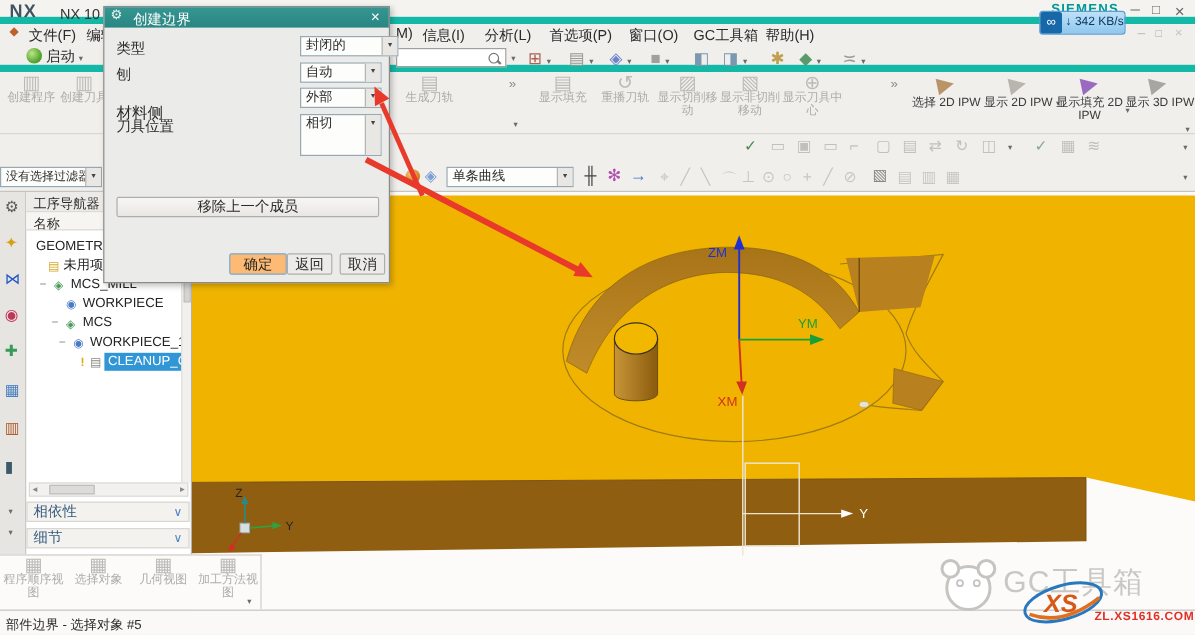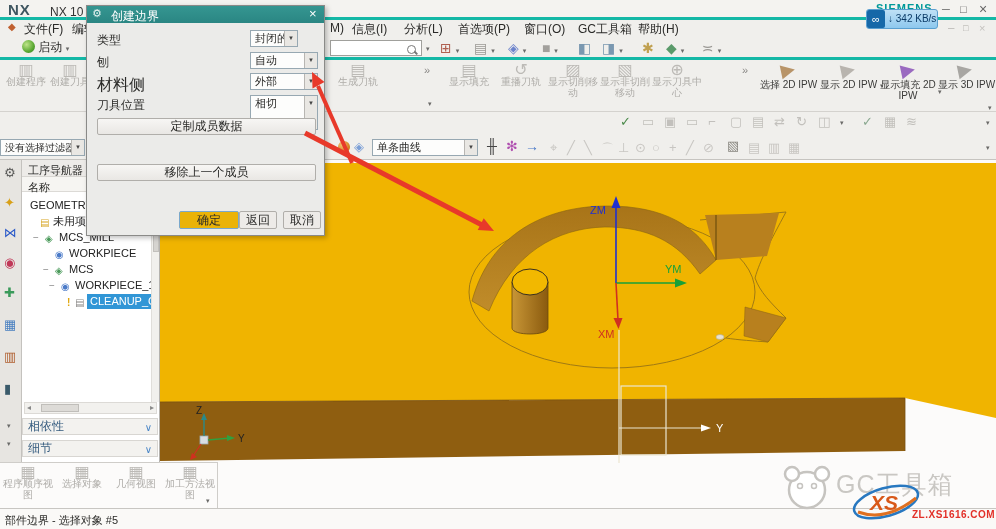--- a/index.html
+++ b/index.html
@@ -1,20 +1,20 @@
 <!DOCTYPE html>
 <html><head>
 <meta charset="utf-8">
 <style>
 *{margin:0;padding:0;box-sizing:border-box}
 html,body{width:996px;height:529px}
 body{position:relative;overflow:hidden;background:#f0efec;font-family:"Liberation Sans","DejaVu Sans",sans-serif;color:#2a2a28}
 .ab{position:absolute}
 .row{position:absolute;left:0;width:996px}
-.hair{border-bottom:3px solid #14b8a6}
+.hair{border-bottom:6px solid #14b8a6}
 .ic{display:inline-block;text-align:center;line-height:1}
 .caret{font-size:7px;color:#6a6a68}
 .dots{position:absolute;width:1px;border-left:1px dotted #c2c0bc}
 .btnbig{position:absolute;text-align:center;font-size:10px;color:#aeaca8;line-height:11px}
 .btnbig .g{display:block;font-size:16px;color:#bcbab6;margin:2px auto 1px}
 .funnel{display:inline-block;width:0;height:0;border-top:7px solid transparent;border-bottom:7px solid transparent;transform:rotate(-12deg)}
 .dd{position:absolute;background:#fdfdfc;border:1px solid #97a8b2;font-size:11px;line-height:15px}
 .dd .v{position:absolute;left:4px;top:0;white-space:nowrap}
 .dd .c{position:absolute;right:0;top:0;bottom:0;width:13px;background:#e9e7e3;border-left:1px solid #b8b6b2;text-align:center;font-size:6px;line-height:15px;color:#444}
 .wbtn{position:absolute;left:10px;width:219px;height:17px;background:linear-gradient(#f7f6f4,#e9e7e4);border:1px solid #b0aeaa;border-radius:2px;text-align:center;font-size:12px;line-height:15px;color:#2a2a28}
@@ -295,42 +295,41 @@
   <span class="ab" style="left:5px;top:4px;font-size:11px;color:#2a2a28">部件边界 - 选择对象 #5</span>
 </div>
 
 <div class="ab" style="left:86px;top:5px;width:239px;height:231px;background:#ebebe9;border:1px solid #8a8a88;box-shadow:2px 2px 5px rgba(0,0,0,.25);z-index:80">
   <div class="ab" style="left:0;top:0;width:237px;height:17px;background:linear-gradient(#359691,#2a8683)">
     <span class="ab ic" style="left:5px;top:2px;font-size:11px;color:#e8f4f2">⚙</span>
     <span class="ab" style="left:24px;top:2px;font-size:12px;color:#fff">创建边界</span>
     <span class="ab" style="left:222px;top:0;font-size:13px;color:#fff">×</span>
   </div>
   <span class="ab" style="left:10px;top:26px;font-size:12px">类型</span>
-  <div class="dd" style="left:163px;top:24px;width:48px;height:17px">
+  <div class="dd" style="left:163px;top:24px;width:82px;height:17px">
       <span class="v">封闭的</span>
       <span class="c">▼</span>
     </div>
   <span class="ab" style="left:10px;top:48px;font-size:12px">刨</span>
   <div class="dd" style="left:163px;top:46px;width:68px;height:17px">
       <span class="v">自动</span>
       <span class="c">▼</span>
     </div>
-  <span class="ab" style="left:10px;top:69px;font-size:16px">材料侧</span>
+  <span class="ab" style="left:10px;top:79px;font-size:13px">材料侧</span>
   <div class="dd" style="left:163px;top:67px;width:68px;height:17px">
       <span class="v">外部</span>
       <span class="c">▼</span>
     </div>
   <span class="ab" style="left:10px;top:91px;font-size:12px">刀具位置</span>
   <div class="dd" style="left:163px;top:89px;width:68px;height:35px">
       <span class="v">相切</span>
       <span class="c">▼</span>
     </div>
-  <div class="wbtn" style="top:112px">定制成员数据</div>
   <div class="wbtn" style="top:158px">移除上一个成员</div>
-  <div class="fbtn" style="left:92px;top:205px;width:60px;background:#eab308;border-color:#7aa8cc">确定</div>
+  <div class="fbtn" style="left:104px;top:205px;width:48px;background:#fdba74;border-color:#7aa8cc">确定</div>
   <div class="fbtn" style="left:152px;top:205px;width:38px">返回</div>
   <div class="fbtn" style="left:196px;top:205px;width:38px">取消</div>
 </div>
 
 <div class="ab" style="left:0;top:0;width:996px;height:529px;pointer-events:none;z-index:70">
   <svg class="ab" style="left:778px;top:458px" width="58" height="58" viewBox="0 0 58 58">
     <circle cx="29" cy="32" r="18" fill="#ffffff" stroke="#c6c4c0" stroke-width="2.5"></circle>
     <circle cx="14" cy="16" r="7" fill="#ffffff" stroke="#c6c4c0" stroke-width="2.5"></circle>
     <circle cx="44" cy="16" r="7" fill="#ffffff" stroke="#c6c4c0" stroke-width="2.5"></circle>
     <circle cx="22" cy="28" r="2.5" fill="none" stroke="#c6c4c0" stroke-width="1.5"></circle>

